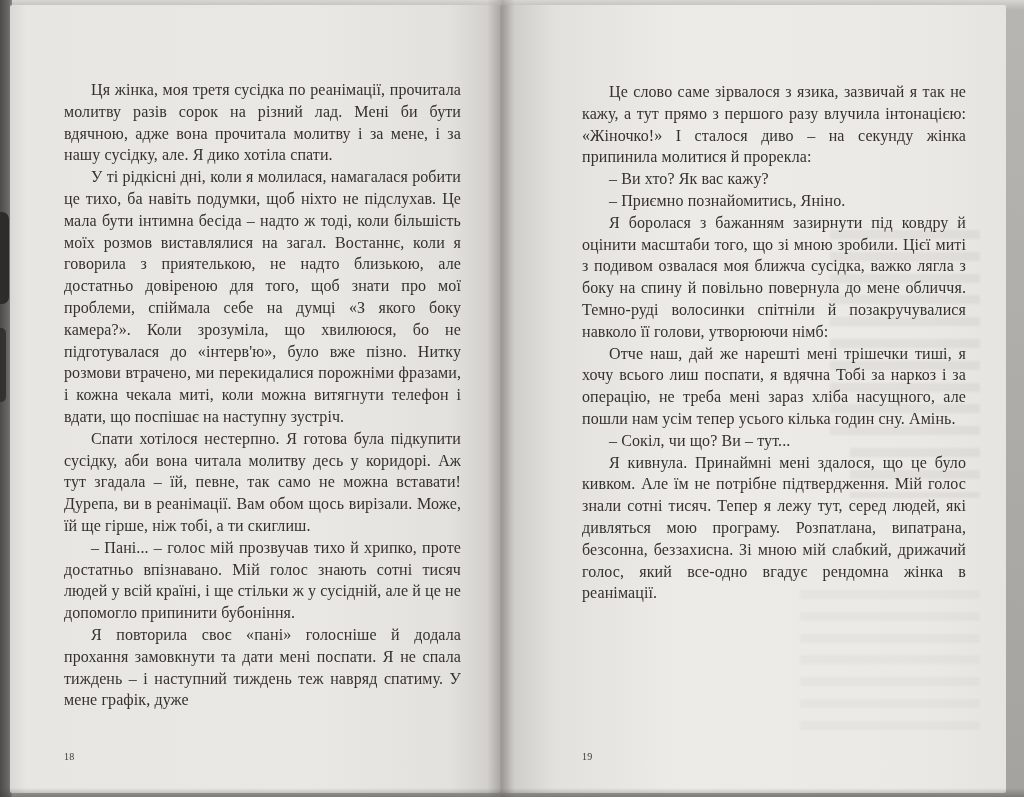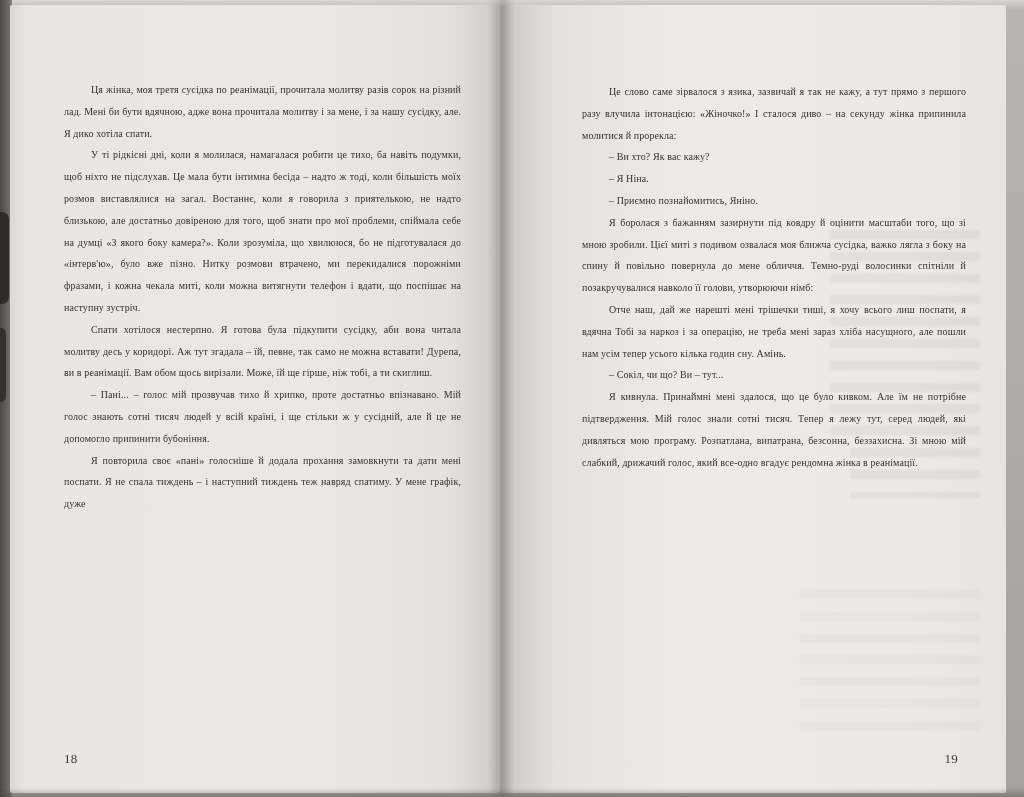--- a/index.html
+++ b/index.html
@@ -38,35 +38,35 @@
   }
   .gutter-shadow{
     position:absolute;left:487px;top:0;width:28px;height:797px;
     background:linear-gradient(90deg,rgba(95,91,87,0) 0%,rgba(95,91,87,0.22) 45%,rgba(95,91,87,0.30) 55%,rgba(95,91,87,0) 100%);
     pointer-events:none;
   }
 
   .text-block{
     position:absolute;
     color:#34312e;
-    font-size:10px;line-height:21.8px;
+    font-size:16px;line-height:21.8px;
     text-align:justify;
     letter-spacing:.1px;
   }
   .tb-left{left:54px;top:74px;width:397px;}
   .tb-right{left:82px;top:76px;width:384px;}
   .para{margin:0;text-indent:27px;}
   .para.cont{text-indent:0;}
 
   .pagenum{
     position:absolute;top:746px;
-    font-size:13px;color:#3c3a37;letter-spacing:.3px;
+    font-size:10px;color:#3c3a37;letter-spacing:.3px;
   }
   .pn-left{left:54px;}
-  .pn-right{left:82px;width:376px;text-align:right;}
+  .pn-right{left:82px;width:376px;text-align:left;}
 
   
   .bleed{
     position:absolute;pointer-events:none;filter:blur(1px);
     background:repeating-linear-gradient(180deg,
       rgba(95,90,84,0.065) 0px,rgba(95,90,84,0.065) 9px,
       rgba(95,90,84,0) 9px,rgba(95,90,84,0) 21.8px);
   }
   .bleed-a{left:330px;top:225px;width:150px;height:215px;}
   .bleed-b{left:350px;top:443px;width:130px;height:50px;}
@@ -92,21 +92,20 @@
     <div class="pagenum pn-left">18</div>
   </section>
 
   <section class="page page-right">
     <div class="bleed bleed-a"></div>
     <div class="bleed bleed-b"></div>
     <div class="bleed bleed-c"></div>
     <div class="text-block tb-right">
       <p class="para">Це слово саме зірвалося з язика, зазвичай я так не кажу, а тут прямо з першого разу влучила інтонацією: «Жіночко!» І сталося диво – на секунду жінка припинила молитися й прорекла:</p>
       <p class="para">– Ви хто? Як вас кажу?</p>
-      <p class="para">– Я Ніна.</p>
       <p class="para">– Приємно познайомитись, Яніно.</p>
       <p class="para">Я боролася з бажанням зазирнути під ковдру й оцінити масштаби того, що зі мною зробили. Цієї миті з подивом озвалася моя ближча сусідка, важко лягла з боку на спину й повільно повернула до мене обличчя. Темно-руді волосинки спітніли й позакручувалися навколо її голови, утворюючи німб:</p>
       <p class="para">Отче наш, дай же нарешті мені трішечки тиші, я хочу всього лиш поспати, я вдячна Тобі за наркоз і за операцію, не треба мені зараз хліба насущного, але пошли нам усім тепер усього кілька годин сну. Амінь.</p>
       <p class="para">– Сокіл, чи що? Ви – тут...</p>
       <p class="para">Я кивнула. Принаймні мені здалося, що це було кивком. Але їм не потрібне підтвердження. Мій голос знали сотні тисяч. Тепер я лежу тут, серед людей, які дивляться мою програму. Розпатлана, випатрана, безсонна, беззахисна. Зі мною мій слабкий, дрижачий голос, який все-одно вгадує рендомна жінка в реанімації.</p>
     </div>
     <div class="pagenum pn-right">19</div>
   </section>
 
   <div class="gutter-shadow"></div>

